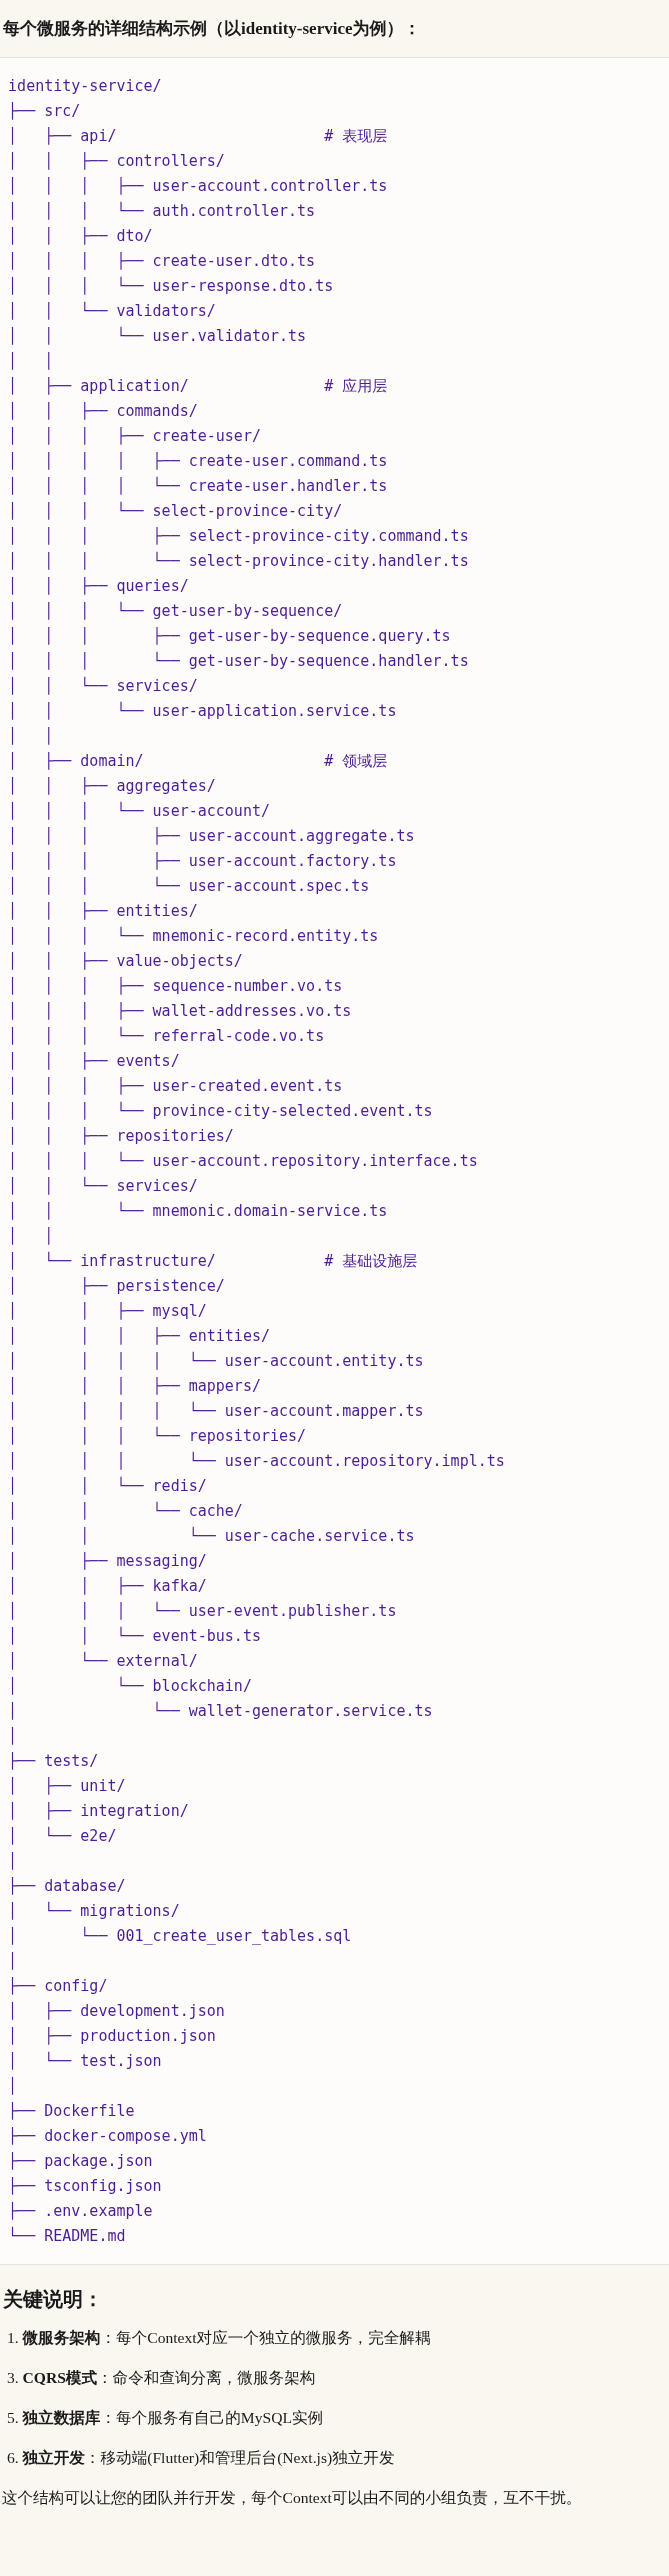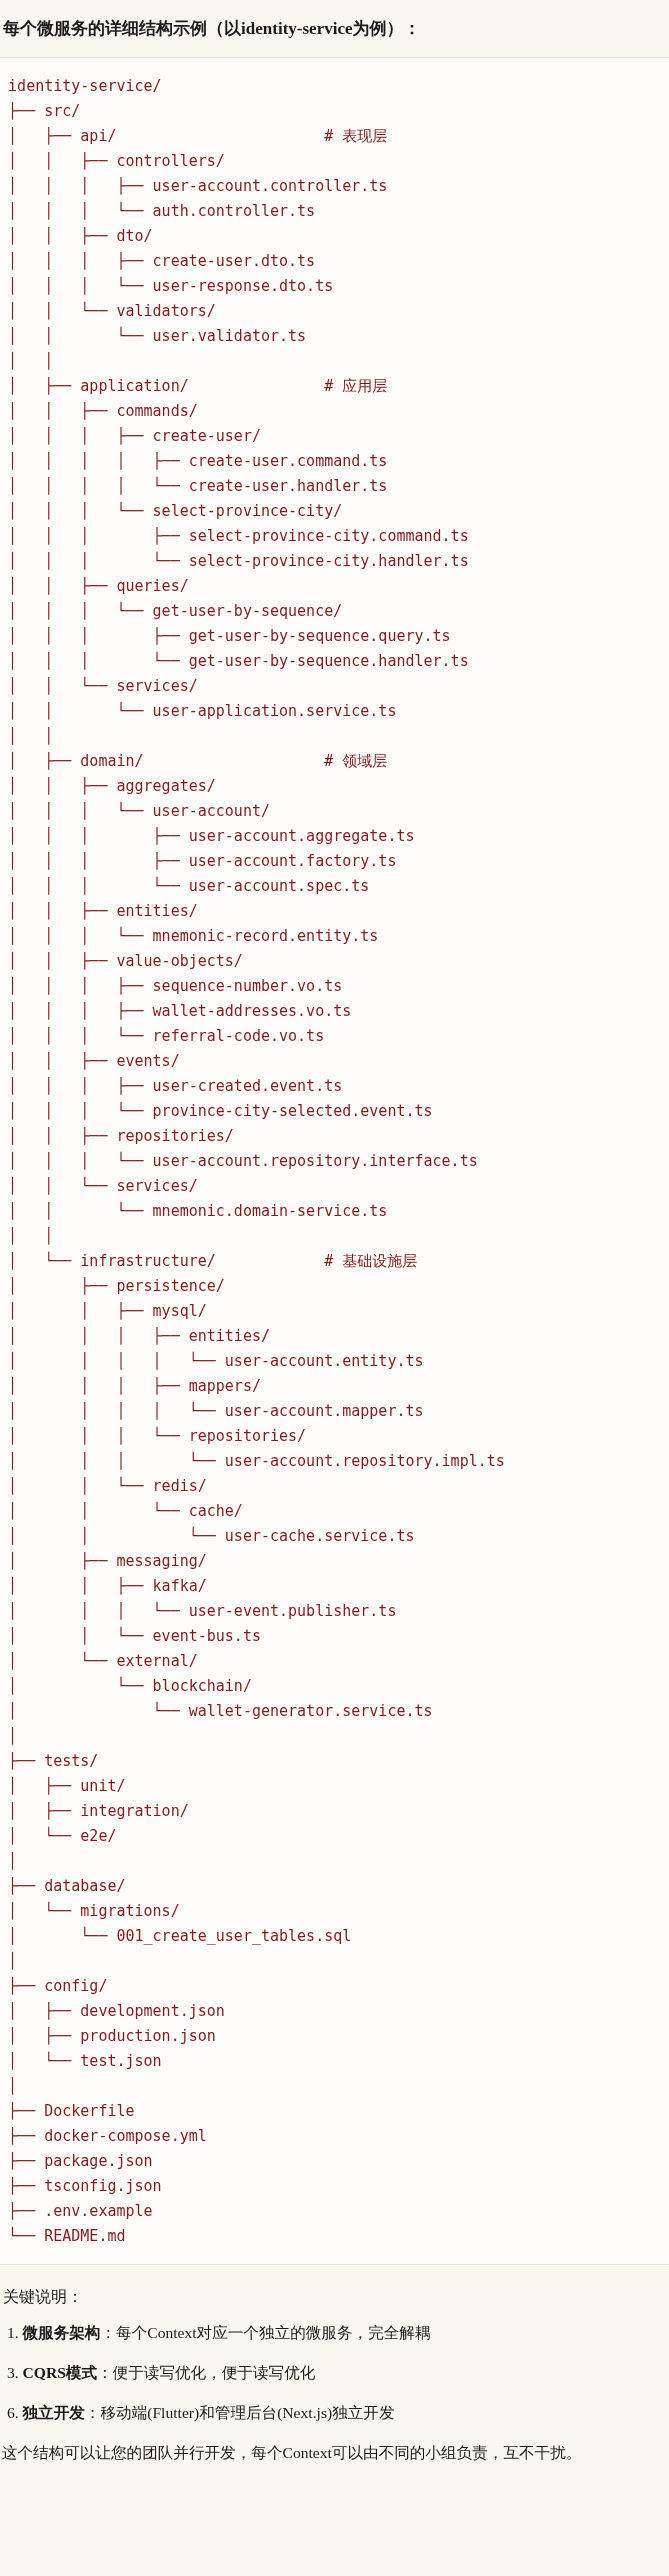--- a/index.html
+++ b/index.html
@@ -23,29 +23,29 @@
     background: #FDFCFA;
     border-top: 0.6px solid #E5E3DE;
     border-bottom: 0.6px solid #E5E3DE;
     padding: 15.6px 8.1px 15px 8.1px;
   }
   pre.tree {
     margin: 0;
     font-family: "DejaVu Sans Mono", monospace;
     font-size: 15px;
     line-height: 25px;
-    color: #7f1d1d;
+    color: #4c1d95;
     white-space: pre;
   }
   .notes {
     padding: 22.5px 6.3px 0 3.1px;
   }
   .notes-heading {
-    font-size: 16px;
-    font-weight: 400;
+    font-size: 20px;
+    font-weight: 700;
     line-height: 1.2;
     margin: 0 0 16.3px 0;
   }
   .note-item {
     font-size: 15.6px;
     line-height: 1.25;
     margin: 0 0 20.6px 3.8px;
   }
   .note-term { font-weight: 700; }
   .notes-footer {
@@ -148,21 +148,22 @@
 ├── .env.example
 └── README.md</pre>
 </div>
 
 <div class="notes">
   <div class="notes-heading">关键说明：</div>
 
   <div class="note-item"><span>1. </span><span class="note-term">微服务架构</span><span>：</span><span>每个Context对应一个独立的微服务，完全解耦</span></div>
 
 
-  <div class="note-item"><span>3. </span><span class="note-term">CQRS模式</span><span>：</span><span>便于读写优化，便于读写优化</span></div>
+  <div class="note-item"><span>3. </span><span class="note-term">CQRS模式</span><span>：</span><span>命令和查询分离，微服务架构</span></div>
 
 
+  <div class="note-item"><span>5. </span><span class="note-term">独立数据库</span><span>：</span><span>每个服务有自己的MySQL实例</span></div>
 
   <div class="note-item"><span>6. </span><span class="note-term">独立开发</span><span>：</span><span>移动端(Flutter)和管理后台(Next.js)独立开发</span></div>
 
   <p class="notes-footer">这个结构可以让您的团队并行开发，每个Context可以由不同的小组负责，互不干扰。</p>
 </div>
 
 
 </body></html>

